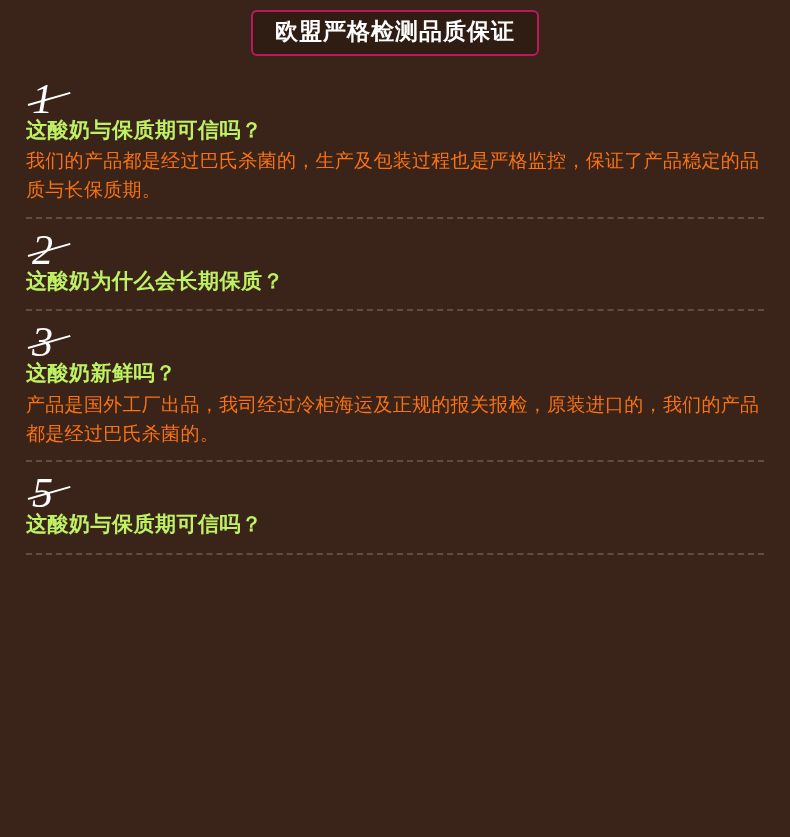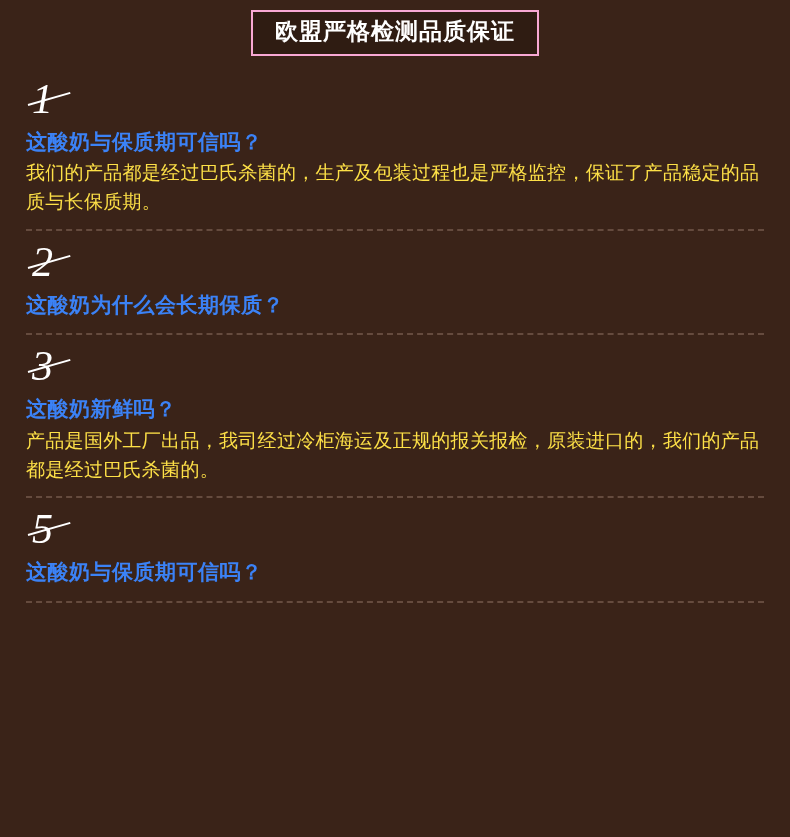--- a/index.html
+++ b/index.html
@@ -21,22 +21,22 @@
     background: #3a2318;
     box-sizing: border-box;
   }
   
   .banner-wrap {
     display: flex;
     justify-content: center;
     padding-top: 10px;
   }
   .banner {
-    border: 2px solid #f9a8d4;
-    border-radius: 0;
+    border: 2px solid #be185d;
+    border-radius: 6px;
     padding: 6px 22px 8px 22px;
     font-size: 23px;
     font-weight: bold;
     letter-spacing: 1px;
     line-height: 1.2;
     color: #ffffff;
     background: #2f1c12;
   }
   
   .faq-list {
@@ -79,28 +79,28 @@
     width: 44px;
     height: 2px;
     background: #ffffff;
     transform: rotate(-16deg);
     transform-origin: left center;
   }
   .q {
     font-size: 21px;
     font-weight: bold;
     line-height: 1.35;
-    color: #3b82f6;
-    margin: 12px 0 2px 0;
+    color: #bef264;
+    margin: 0 0 2px 0;
     letter-spacing: .5px;
   }
   .a {
     font-size: 19px;
     line-height: 1.55;
-    color: #fde047;
+    color: #f97316;
     margin: 0;
     letter-spacing: .3px;
   }
 </style>
 </head>
 <body>
 
 <div class="page">
 
   <div class="banner-wrap">

